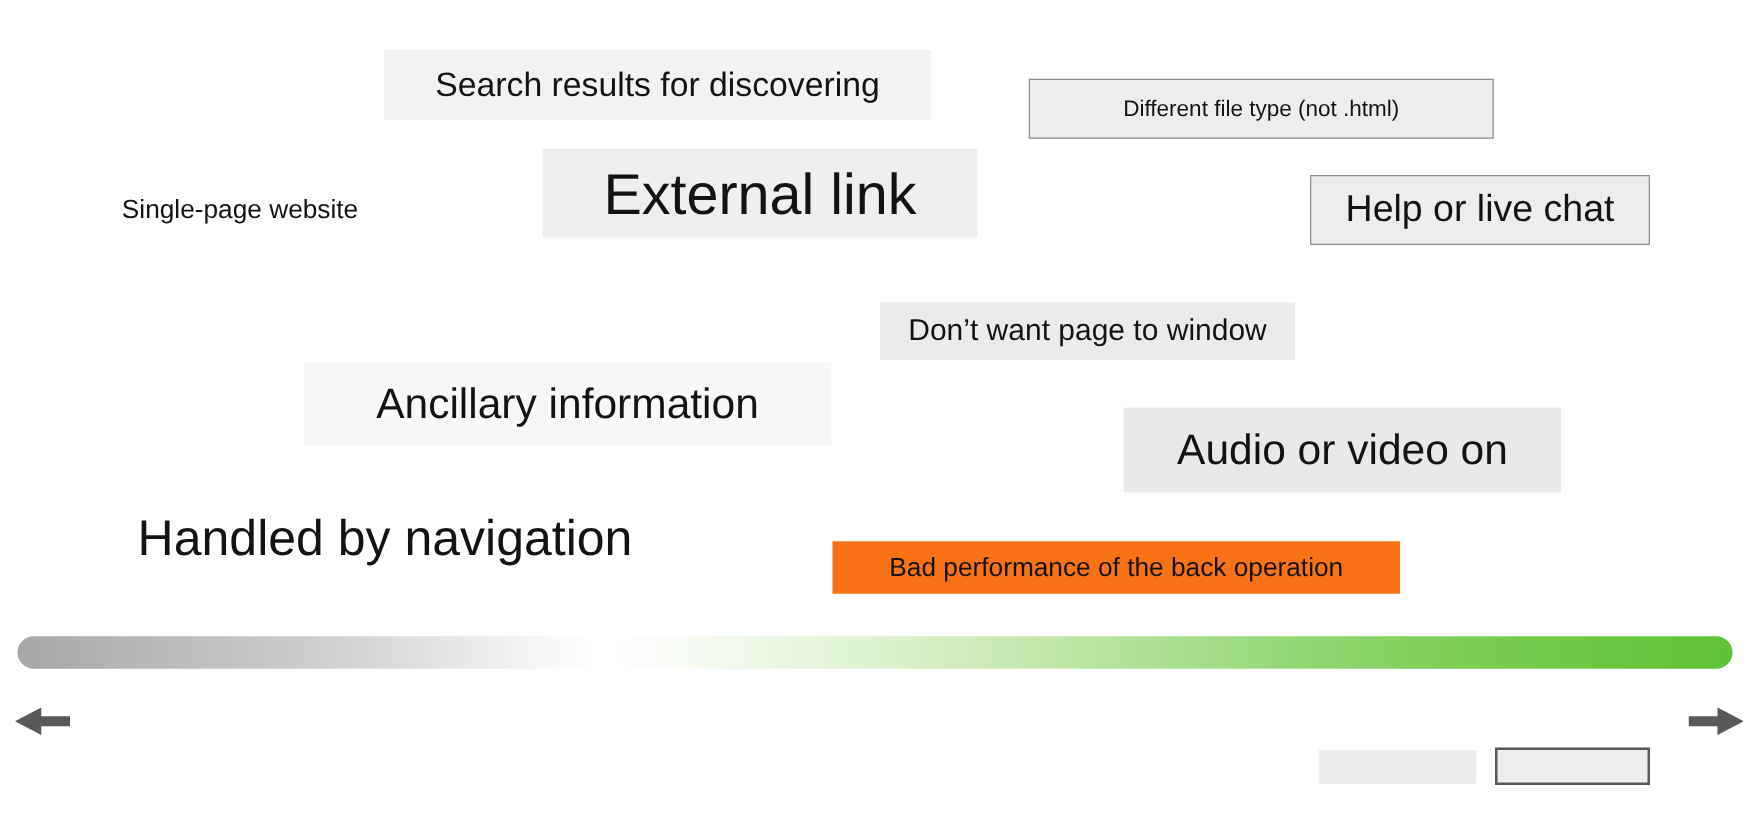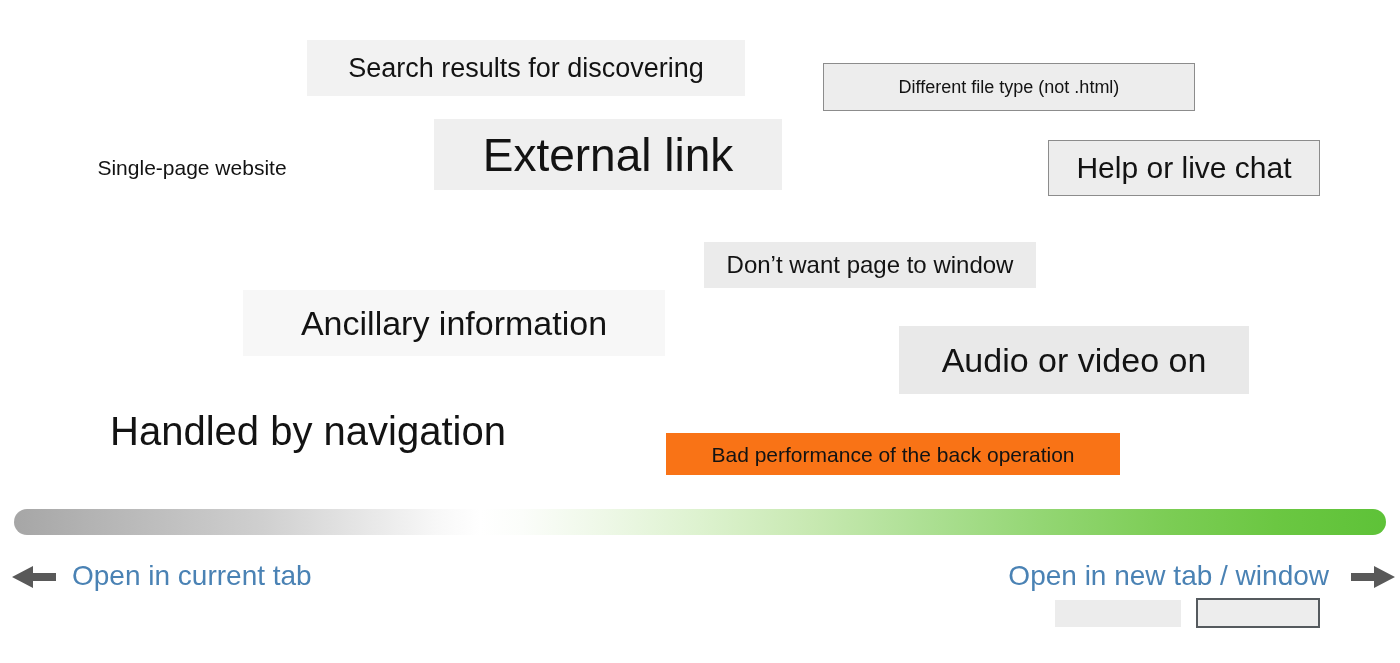--- a/index.html
+++ b/index.html
@@ -121,21 +121,19 @@
       <path d="M0 13 L21 2 L21 9 L44 9 L44 17 L21 17 L21 24 Z" fill="#595959"></path>
     </svg>
   </div>
 
   <div class="arrow" id="arrow-right">
     <svg viewBox="0 0 46 26" width="46" height="26" aria-hidden="true">
       <path d="M46 13 L25 2 L25 9 L2 9 L2 17 L25 17 L25 24 Z" fill="#595959"></path>
     </svg>
   </div>
 
-  <div class="axis-label" id="label-left">Open in current tab</div>
 
-  <div class="axis-label" id="label-right">Open in new tab / window</div>
 
   <div class="empty-box" id="empty-box-plain"></div>
 
   <div class="empty-box" id="empty-box-outlined"></div>
 
 </div>
 
 </body></html>

